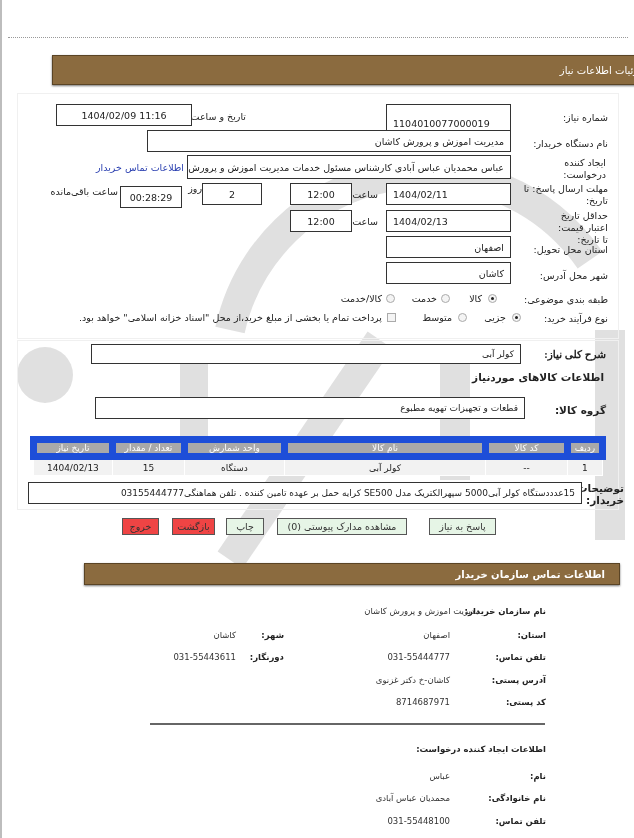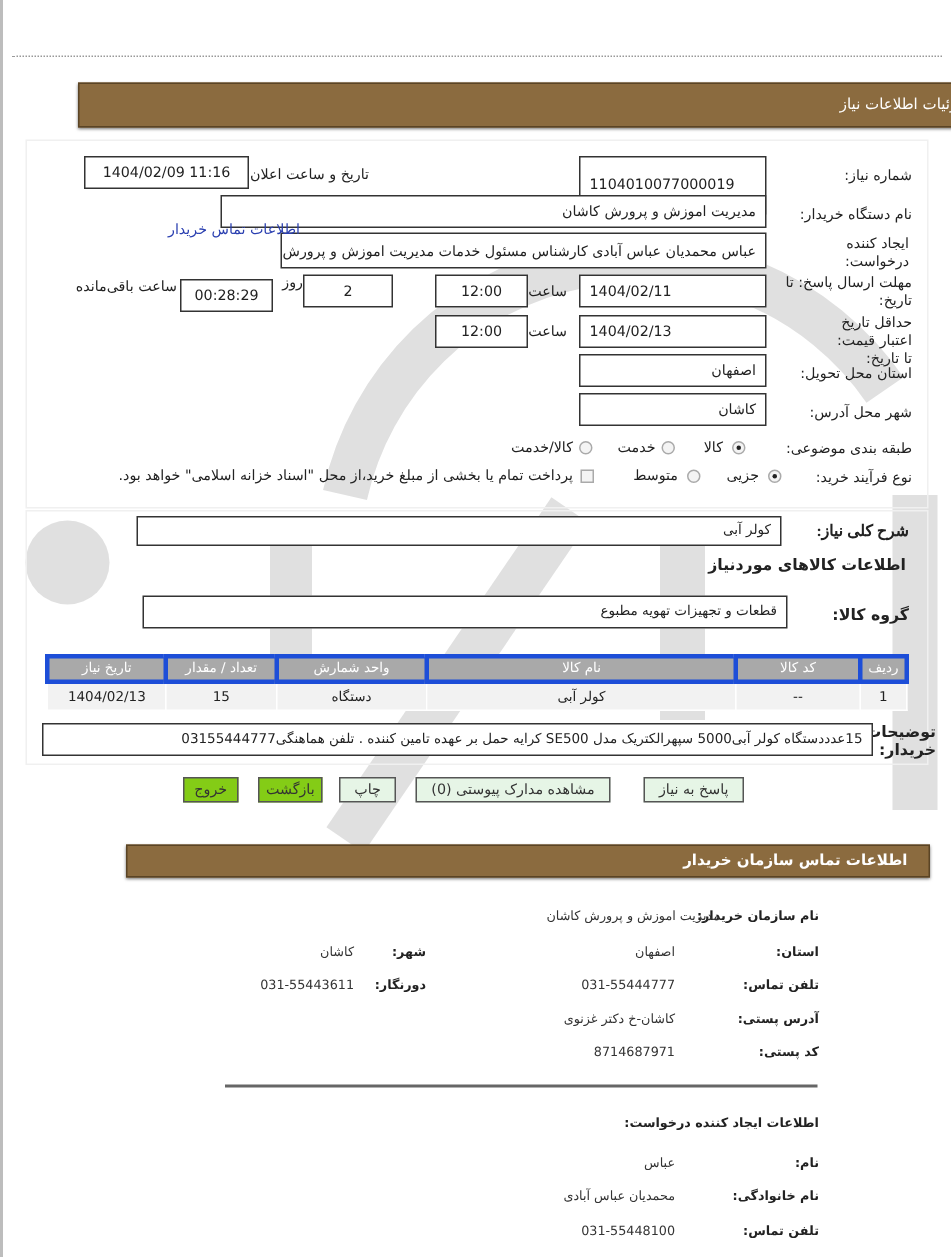--- a/index.html
+++ b/index.html
@@ -14,25 +14,25 @@
   .lbl { position: absolute; direction: rtl; text-align: right; font-size: 9.5px; color: #222; line-height: 12px; }
   .box { position: absolute; border: 1px solid #333; background: #fff; direction: rtl; font-size: 9.5px; padding: 0 6px; display: flex; align-items: center; justify-content: flex-end; white-space: nowrap; overflow: hidden; }
   .box.rt { justify-content: flex-start; }
   .link { position: absolute; color: #2a3fb0; font-size: 9.5px; direction: rtl; }
   .radio { position: absolute; width: 9px; height: 9px; border-radius: 50%; border: 1px solid #aaa; background: #f4f4f4; }
   .radio.on::after { content: ""; position: absolute; left: 2px; top: 2px; width: 3px; height: 3px; border-radius: 50%; background: #222; }
   .checkbox { position: absolute; width: 9px; height: 9px; border: 1px solid #aaa; background: #f4f4f4; }
   .bold { font-weight: bold; }
   .sec2 { position: absolute; left: 17px; top: 340px; width: 602px; height: 170px; border: 1px solid #f0f0f0; }
   table.items { position: absolute; left: 30px; top: 436px; width: 576px; border-collapse: collapse; direction: rtl; font-size: 9px; }
-  table.items th { background: #a9a9a9; color: #fff; font-weight: normal; height: 17px; border: 3px solid #1d4ed8; padding: 0 4px; }
+  table.items th { background: #a9a9a9; color: #fff; font-weight: normal; height: 17px; border: 7px solid #1d4ed8; padding: 0 4px; }
   table.items td { background: #f2f2f2; height: 19px; text-align: center; border: 1px solid #fff; }
   .btn { position: absolute; height: 17px; border: 1px solid #555; font-size: 9.5px; direction: rtl; display: flex; align-items: center; justify-content: center; color: #333; }
   .btn.g { background: #e6f5e6; }
-  .btn.r { background: #84cc16; }
+  .btn.r { background: #ef4444; }
   .contact-hdr { left: 84px; top: 563px; width: 536px; height: 22px; }
   .kv-l { position: absolute; direction: rtl; text-align: right; font-size: 8.5px; font-weight: bold; color: #222; }
   .kv-v { position: absolute; direction: rtl; text-align: right; font-size: 8.5px; color: #333; }
   .hr { position: absolute; left: 150px; width: 395px; border-top: 2px solid #666; top: 723px; }
   .wm { position: absolute; pointer-events: none; }
 </style>
 </head>
 <body>
 
 <div class="frame-left"></div>
@@ -53,30 +53,30 @@
 
 <div class="hdr main-hdr">
   <span>جزئیات اطلاعات نیاز</span>
 </div>
 
 <div class="panel"></div>
 
 <div class="lbl" style="right:26px;top:112px;">شماره نیاز:</div>
 <div class="box" style="left:386px;top:104px;width:125px;height:39px;">1104010077000019</div>
 <div class="lbl" style="right:388px;top:111px;">تاریخ و ساعت اعلان عمومی:</div>
-<div class="box" style="left:56px;top:104px;width:110px;height:22px;justify-content:center;">
+<div class="box" style="left:56px;top:104px;width:136px;height:22px;justify-content:center;">
     <span dir="ltr">1404/02/09 11:16</span>
   </div>
 
 <div class="lbl" style="right:26px;top:138px;">نام دستگاه خریدار:</div>
 <div class="box rt" style="left:147px;top:130px;width:364px;height:22px;">مدیریت اموزش و پرورش کاشان</div>
 
 <div class="lbl" style="right:28px;top:157px;width:70px;">ایجاد کننده درخواست:</div>
 <div class="box rt" style="left:187px;top:155px;width:324px;height:24px;">عباس محمدیان عباس آبادی کارشناس مسئول خدمات مدیریت اموزش و پرورش</div>
-<div class="link" style="left:96px;top:148px;margin-left:16px;">اطلاعات تماس خریدار</div>
+<div class="link" style="left:96px;top:162px;">اطلاعات تماس خریدار</div>
 
 <div class="lbl" style="right:26px;top:183px;width:96px;">مهلت ارسال پاسخ: تا تاریخ:</div>
 <div class="box" style="left:386px;top:183px;width:125px;height:22px;">1404/02/11</div>
 <div class="lbl" style="right:256px;top:189px;">ساعت</div>
 <div class="box" style="left:290px;top:183px;width:62px;height:22px;justify-content:center;">12:00</div>
 <div class="lbl" style="right:432px;top:183px;">روز</div>
 <div class="box" style="left:202px;top:183px;width:60px;height:22px;justify-content:center;">2</div>
 <div class="box" style="left:120px;top:186px;width:62px;height:22px;justify-content:center;">00:28:29</div>
 <div class="lbl" style="right:516px;top:186px;">ساعت باقی‌مانده</div>
 

